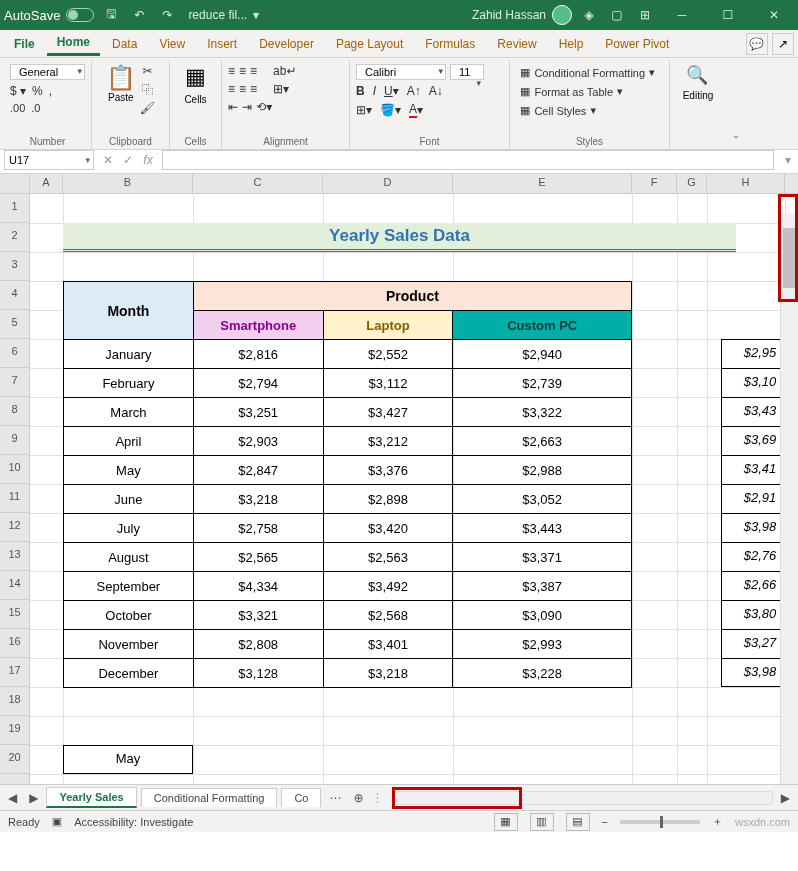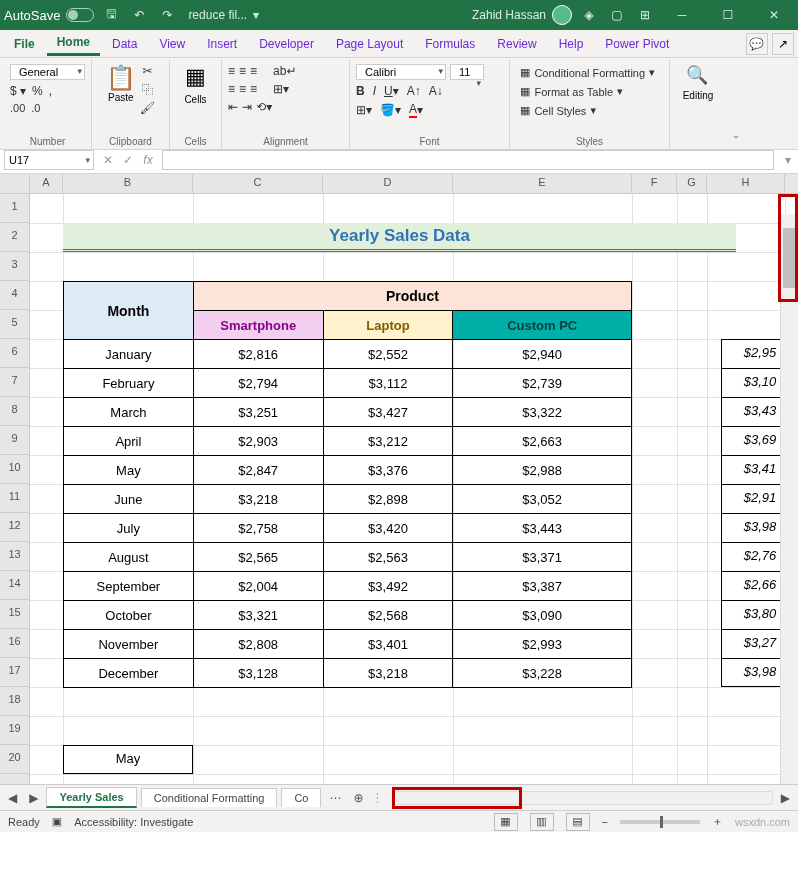--- a/index.html
+++ b/index.html
@@ -7,21 +7,21 @@
 .titlebar { background: #217346; color: white; height: 30px; display: flex; align-items: center; padding: 0 4px; gap: 6px; }
 .titlebar .autosave { font-size: 13px; display: flex; align-items: center; gap: 4px; }
 .titlebar .toggle { width: 28px; height: 14px; border: 1px solid #a4d2b7; border-radius: 8px; display: inline-flex; align-items: center; padding: 1px; }
 .titlebar .toggle .knob { width: 10px; height: 10px; border-radius: 50%; background: #a4d2b7; }
 .titlebar .tbtn { width: 22px; height: 22px; display: flex; align-items: center; justify-content: center; color: #d9eee1; cursor: pointer; }
 .titlebar .fname { color: #d9eee1; font-size: 12px; margin-left: 4px; }
 .titlebar .spacer { flex: 1; }
 .titlebar .avatar { width: 20px; height: 20px; border-radius: 50%; background: #5b8; border: 1px solid #fff; }
 .titlebar .winbtn { width: 40px; height: 30px; display: flex; align-items: center; justify-content: center; color: #d9eee1; cursor: pointer; }
 .menubar { height: 28px; display: flex; align-items: center; border-bottom: 1px solid #d4d4d4; padding: 0 4px; gap: 2px; background: #f3f2f1; }
-.menubar .mitem { padding: 4px 10px; font-size: 12px; cursor: pointer; color: #6d28d9; }
+.menubar .mitem { padding: 4px 10px; font-size: 12px; cursor: pointer; color: #a16207; }
 .menubar .mitem.file { color: #217346; font-weight: bold; }
 .menubar .mitem.active { color: #217346; border-bottom: 3px solid #217346; font-weight: bold; }
 .menubar .mspacer { flex: 1; }
 .menubar .mbox { width: 22px; height: 22px; border: 1px solid #ccc; display: flex; align-items: center; justify-content: center; margin-left: 2px; cursor: pointer; }
 .ribbon { background: #f3f2f1; height: 92px; border-bottom: 1px solid #d4d4d4; display: flex; padding: 2px 4px 0 4px; }
 .rgroup { border-right: 1px solid #d4d4d4; padding: 0 6px; display: flex; flex-direction: column; }
 .rgroup .rname { font-size: 10px; color: #666; text-align: center; margin-top: auto; padding-bottom: 2px; }
 .rgroup .rtop { display: flex; gap: 4px; padding-top: 4px; }
 .rbtn { display: flex; align-items: center; justify-content: center; cursor: pointer; color: #333; }
 .rdrop { font-size: 11px; border: 1px solid #ccc; background: #fff; padding: 1px 14px 1px 8px; position: relative; cursor: pointer; }
@@ -355,21 +355,21 @@
               <td>$3,443</td>
             </tr>
             <tr>
               <td class="m">August</td>
               <td>$2,565</td>
               <td>$2,563</td>
               <td>$3,371</td>
             </tr>
             <tr>
               <td class="m">September</td>
-              <td>$2,004</td>
+              <td>$4,334</td>
               <td>$3,492</td>
               <td>$3,387</td>
             </tr>
             <tr>
               <td class="m">October</td>
               <td>$3,321</td>
               <td>$2,568</td>
               <td>$3,090</td>
             </tr>
             <tr>

